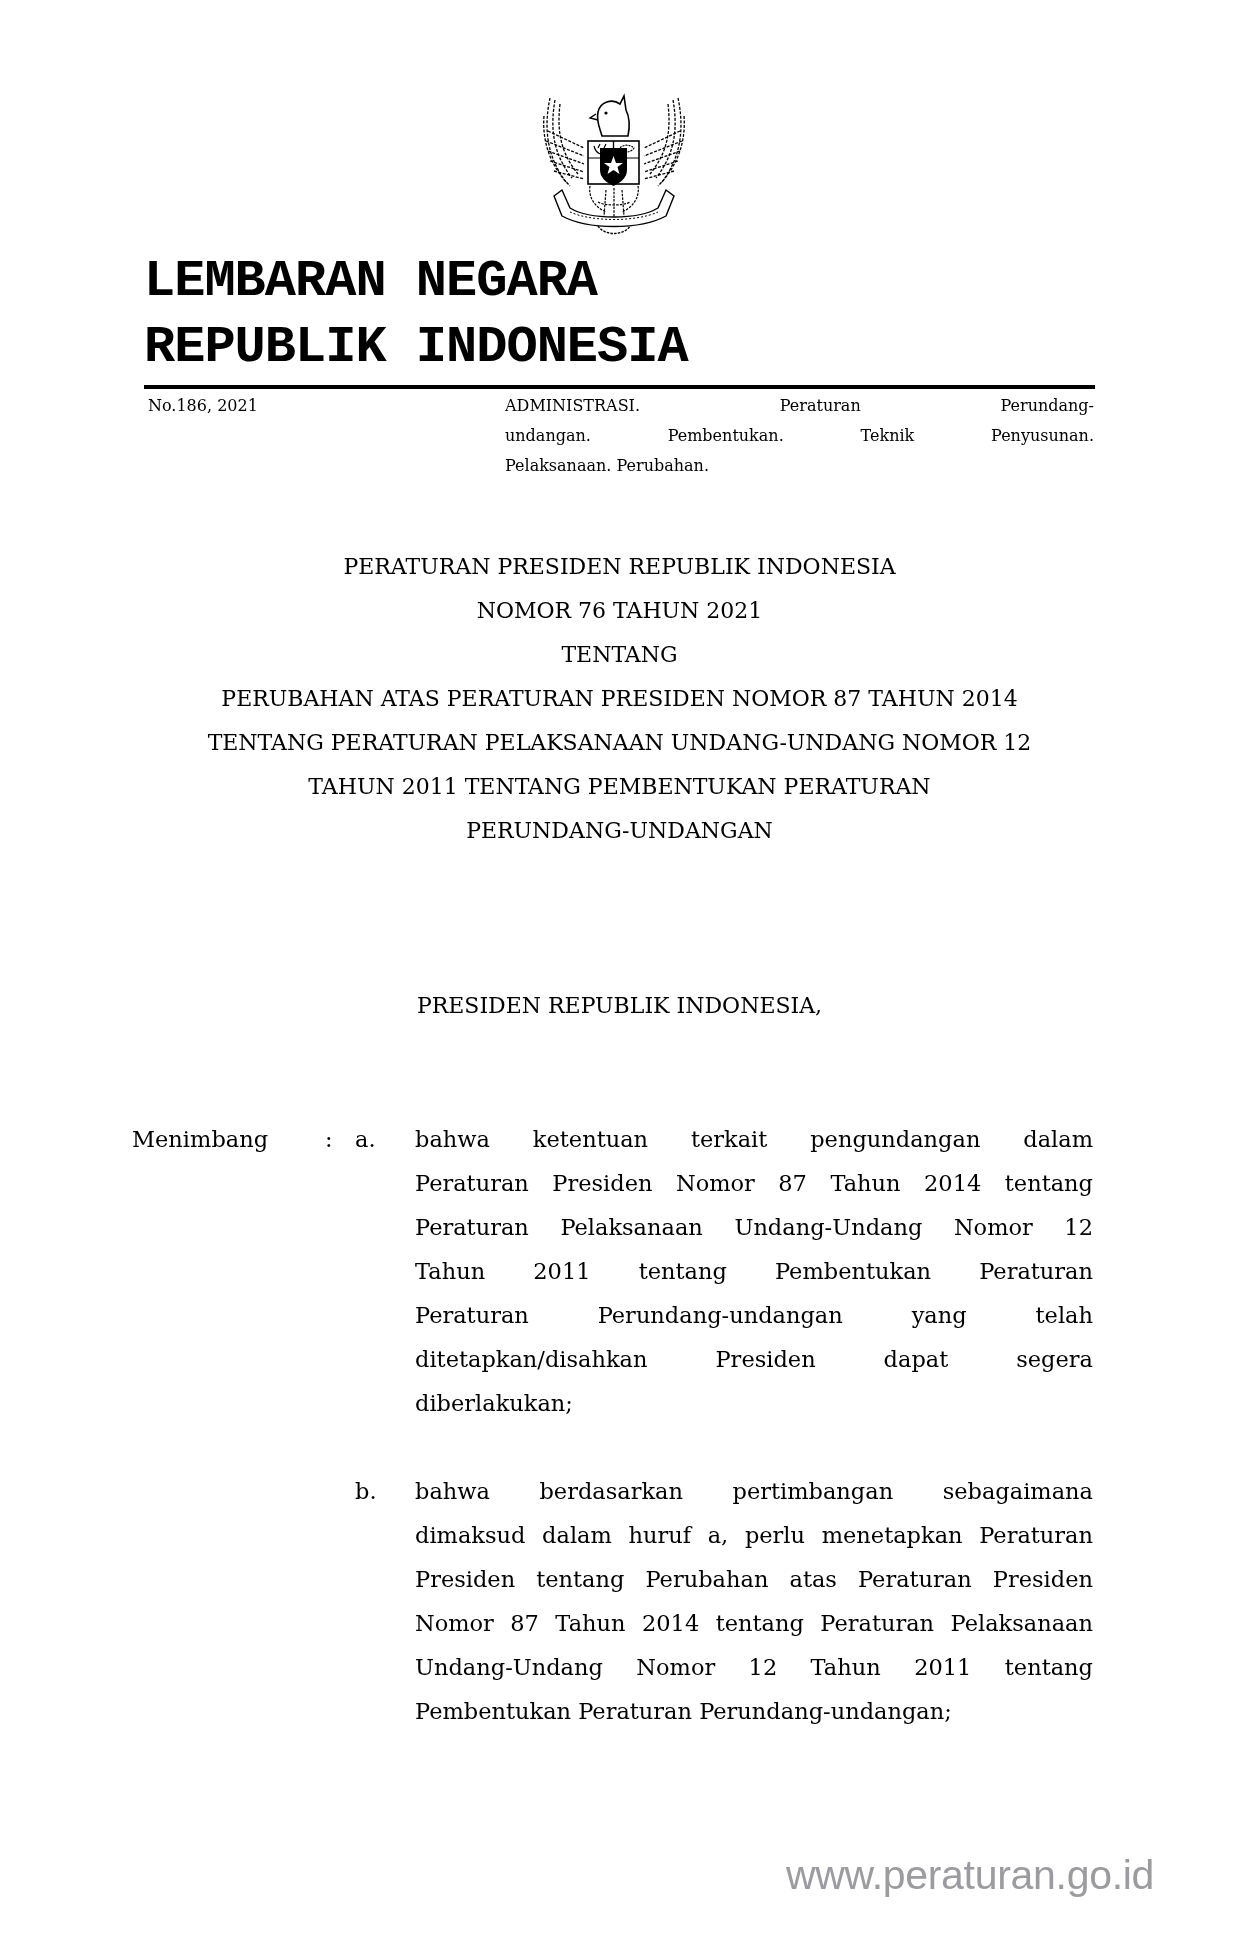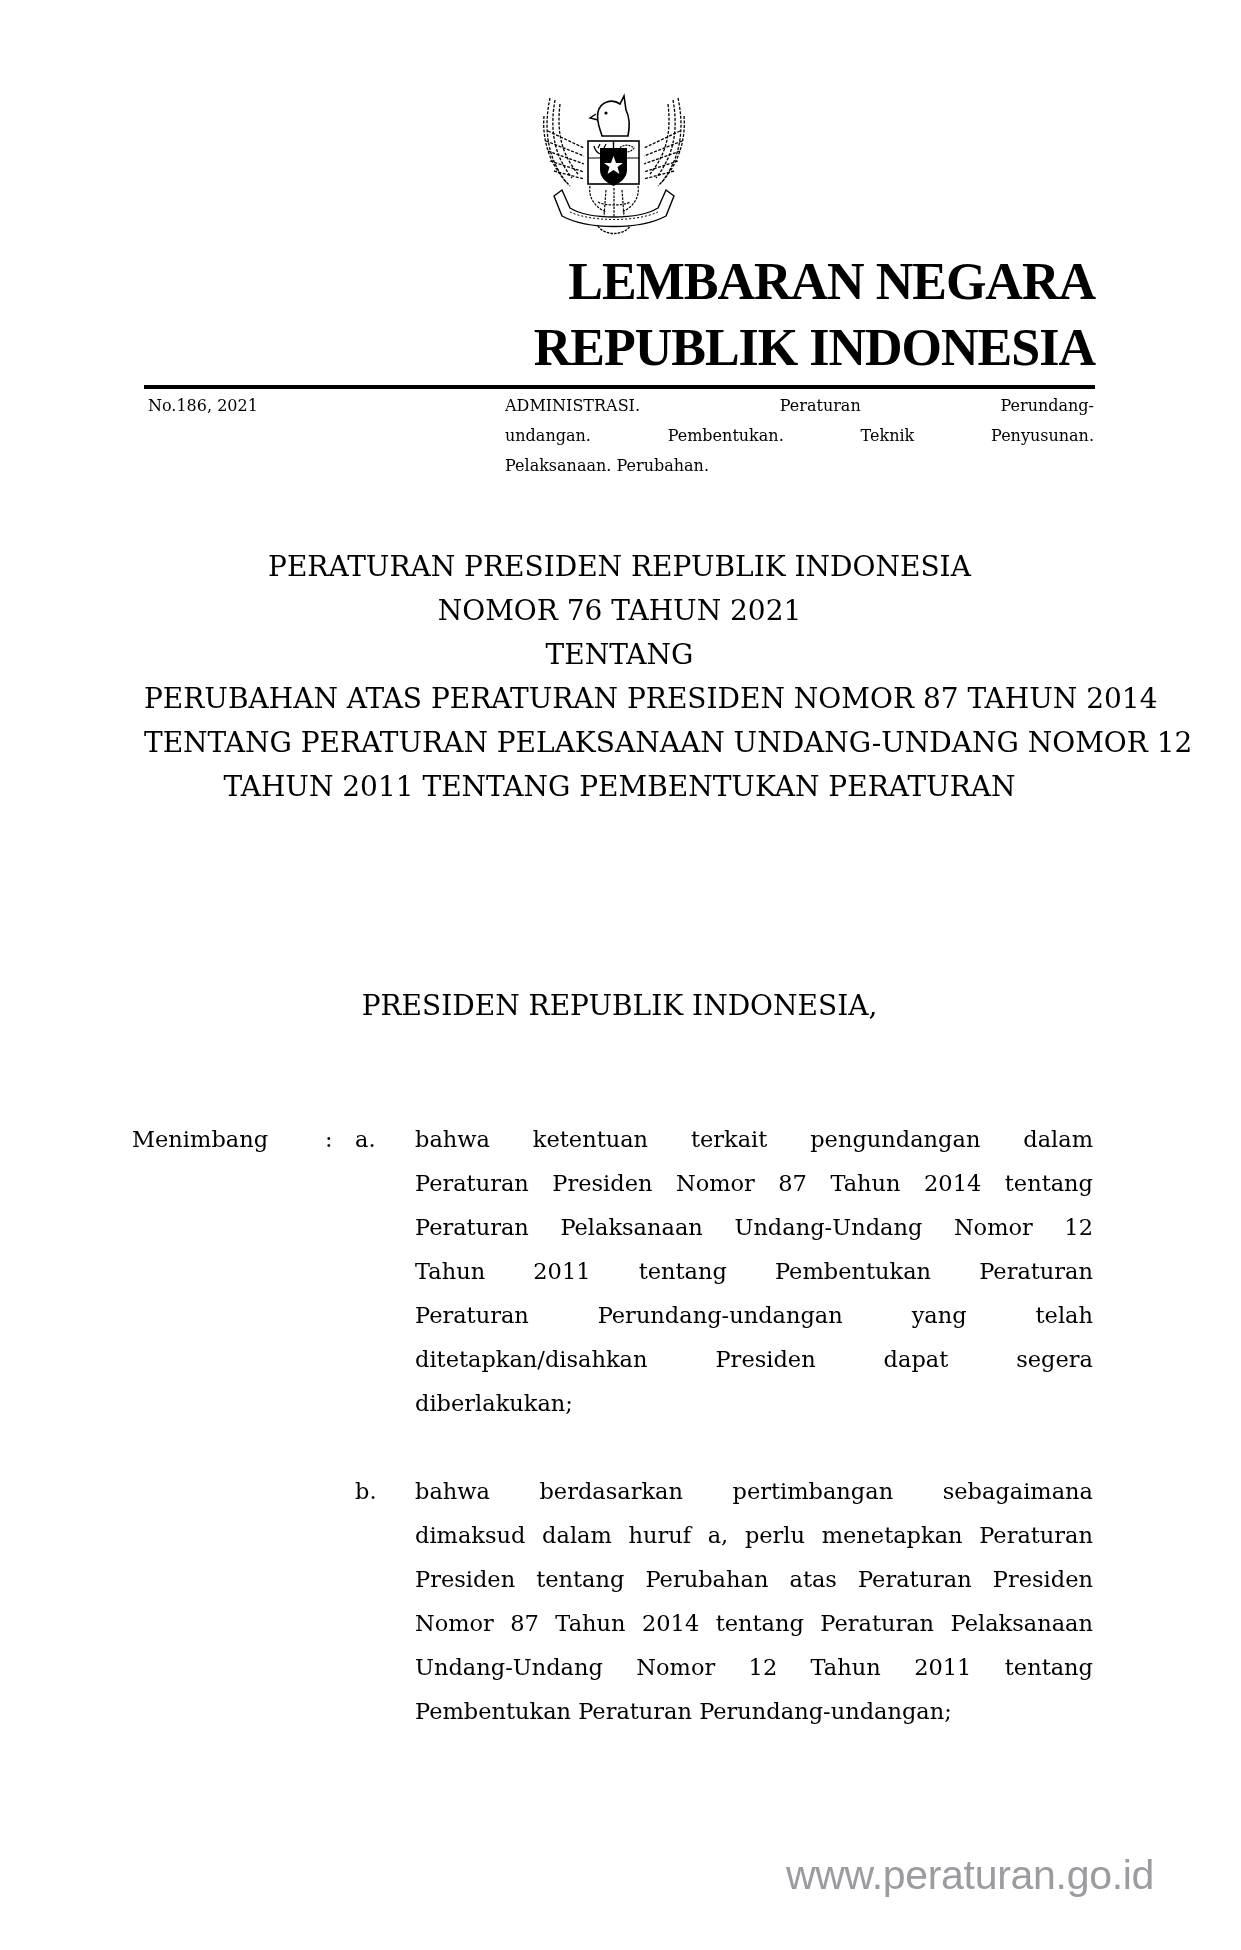--- a/index.html
+++ b/index.html
@@ -1,29 +1,29 @@
 <!DOCTYPE html>
 <html><head>
 <meta charset="utf-8">
 <style>
   html, body { margin: 0; padding: 0; background: #ffffff; }
   body { width: 1241px; height: 1950px; position: relative; overflow: hidden; color: #000; }
   .abs { position: absolute; white-space: nowrap; }
   .emblem { position: absolute; left: 540px; top: 86px; width: 148px; height: 154px; }
-  .title { position: absolute; left: 144px; width: 951px; text-align: right;
-           font-family: Liberation Serif, serif; font-weight: bold;
+  .title { position: absolute; left: 144px; width: 951px; text-align: left;
+           font-family: Liberation Mono, monospace; font-weight: bold;
            font-size: 52px; line-height: 60px; letter-spacing: -1px; }
   .rule { position: absolute; left: 144px; top: 385px; width: 951px; height: 4px; background: #000; }
   .hdr { font-family: "DejaVu Serif", "Liberation Serif", serif; font-size: 16px; line-height: 30px; }
   .hdr-num { position: absolute; left: 148px; top: 391px; }
   .hdr-desc { position: absolute; left: 505px; top: 391px; width: 589px; }
   .jline { display: block; text-align: justify; text-align-last: justify; white-space: nowrap; }
   .lline { display: block; text-align: left; white-space: nowrap; }
   .center-block { position: absolute; left: 144px; width: 951px; text-align: center;
-                  font-family: "DejaVu Serif", "Liberation Serif", serif; font-size: 28px; }
+                  font-family: "DejaVu Serif", "Liberation Serif", serif; font-size: 22px; }
   .cline { position: absolute; left: 0; width: 951px; text-align: center; white-space: nowrap; line-height: 24px; }
   .body-text { font-family: "DejaVu Serif", "Liberation Serif", serif; font-size: 22.5px; }
   .menimbang-label { position: absolute; left: 132px; }
   .colon { position: absolute; left: 325px; }
   .item-letter { position: absolute; left: 355px; }
   .item-body { position: absolute; left: 415px; width: 678px; }
   .item-body .jline, .item-body .lline { height: 44px; line-height: 44px; }
   .watermark { position: absolute; left: 786px; top: 1852px; font-family: "Liberation Sans", "DejaVu Sans", sans-serif;
                font-size: 41px; color: #9b9ba0; white-space: nowrap; letter-spacing: -0.3px; }
 </style>
@@ -97,20 +97,21 @@
   <span class="lline">Pelaksanaan. Perubahan.</span>
 </div>
 
 <div class="center-block" style="top:0; height:1950px;">
   <div class="cline" style="top:555px;">PERATURAN PRESIDEN REPUBLIK INDONESIA</div>
   <div class="cline" style="top:599px;">NOMOR 76 TAHUN 2021</div>
   <div class="cline" style="top:643px;">TENTANG</div>
   <div class="cline" style="top:687px;">PERUBAHAN ATAS PERATURAN PRESIDEN NOMOR 87 TAHUN 2014</div>
   <div class="cline" style="top:731px;">TENTANG PERATURAN PELAKSANAAN UNDANG-UNDANG NOMOR 12</div>
   <div class="cline" style="top:775px;">TAHUN 2011 TENTANG PEMBENTUKAN PERATURAN</div>
+  <div class="cline" style="top:819px;">PERUNDANG-UNDANGAN</div>
   <div class="cline" style="top:994px;">PRESIDEN REPUBLIK INDONESIA,</div>
 </div>
 
 <div class="body-text">
   <div class="abs menimbang-label" style="top:1117px; line-height:44px;">Menimbang</div>
   <div class="abs colon" style="top:1117px; line-height:44px;">:</div>
 
   <div class="abs item-letter" style="top:1117px; line-height:44px;">a.</div>
   <div class="item-body" style="top:1117px;">
     <span class="jline" style="white-space: normal;">bahwa ketentuan terkait pengundangan dalam</span>

